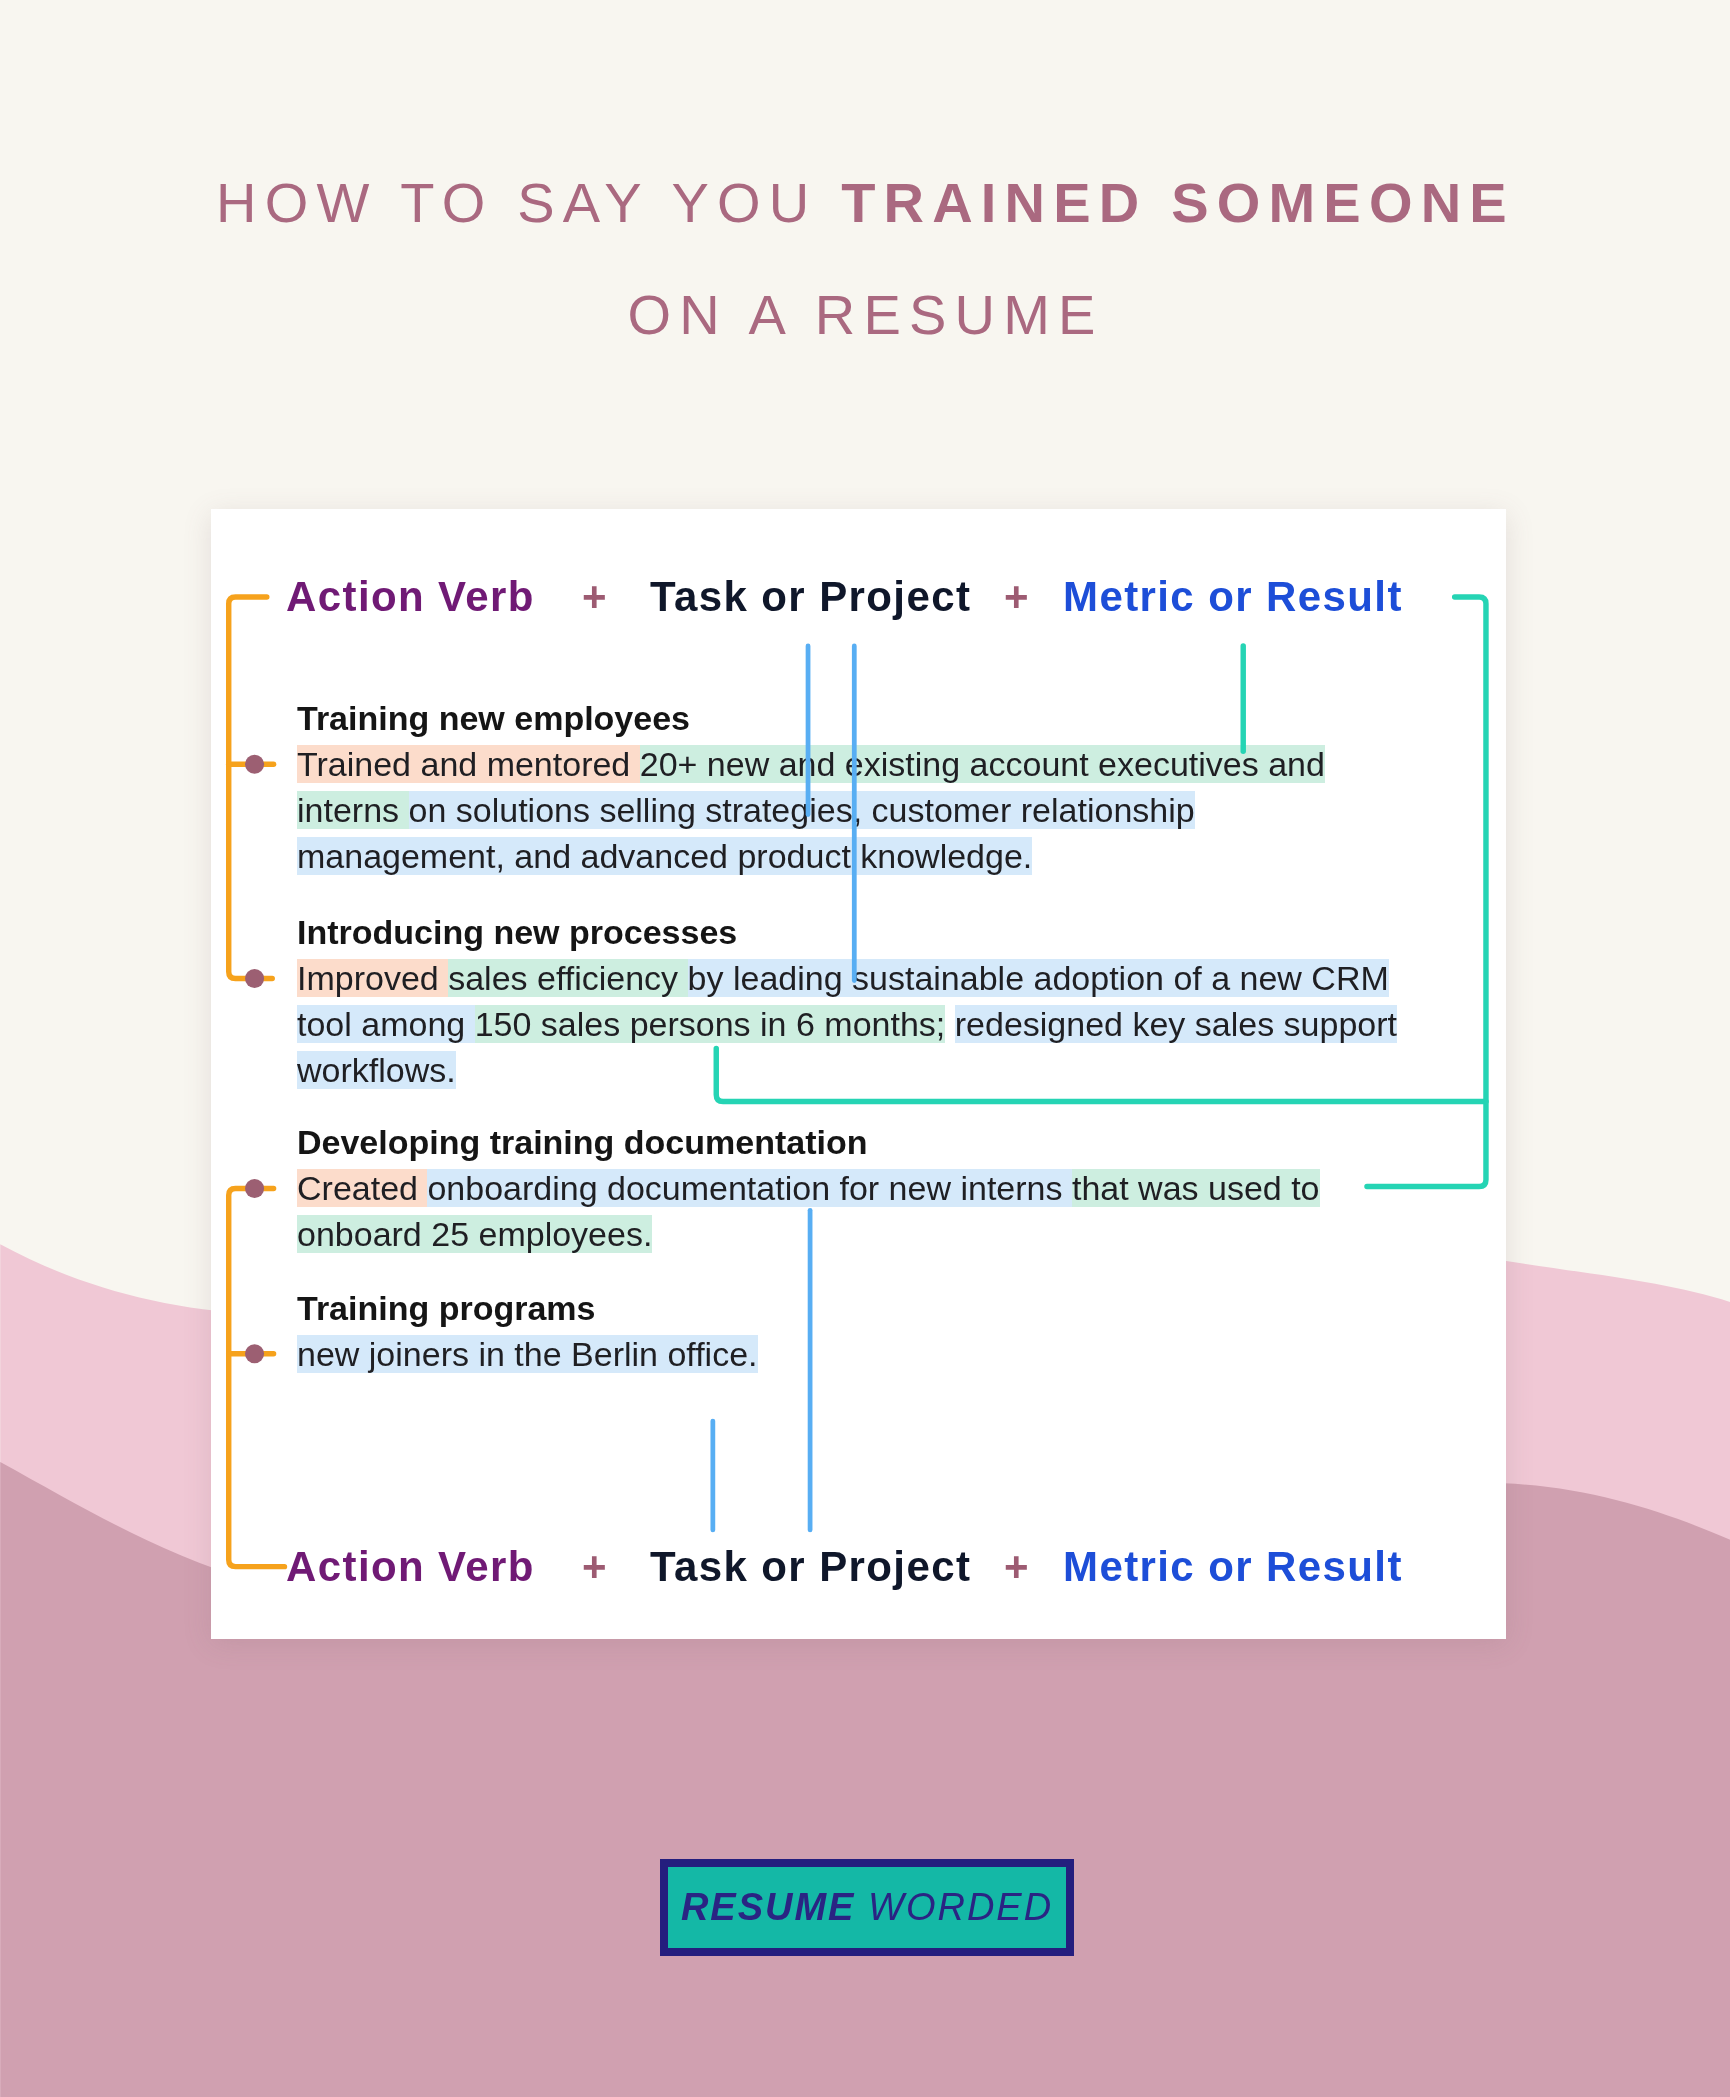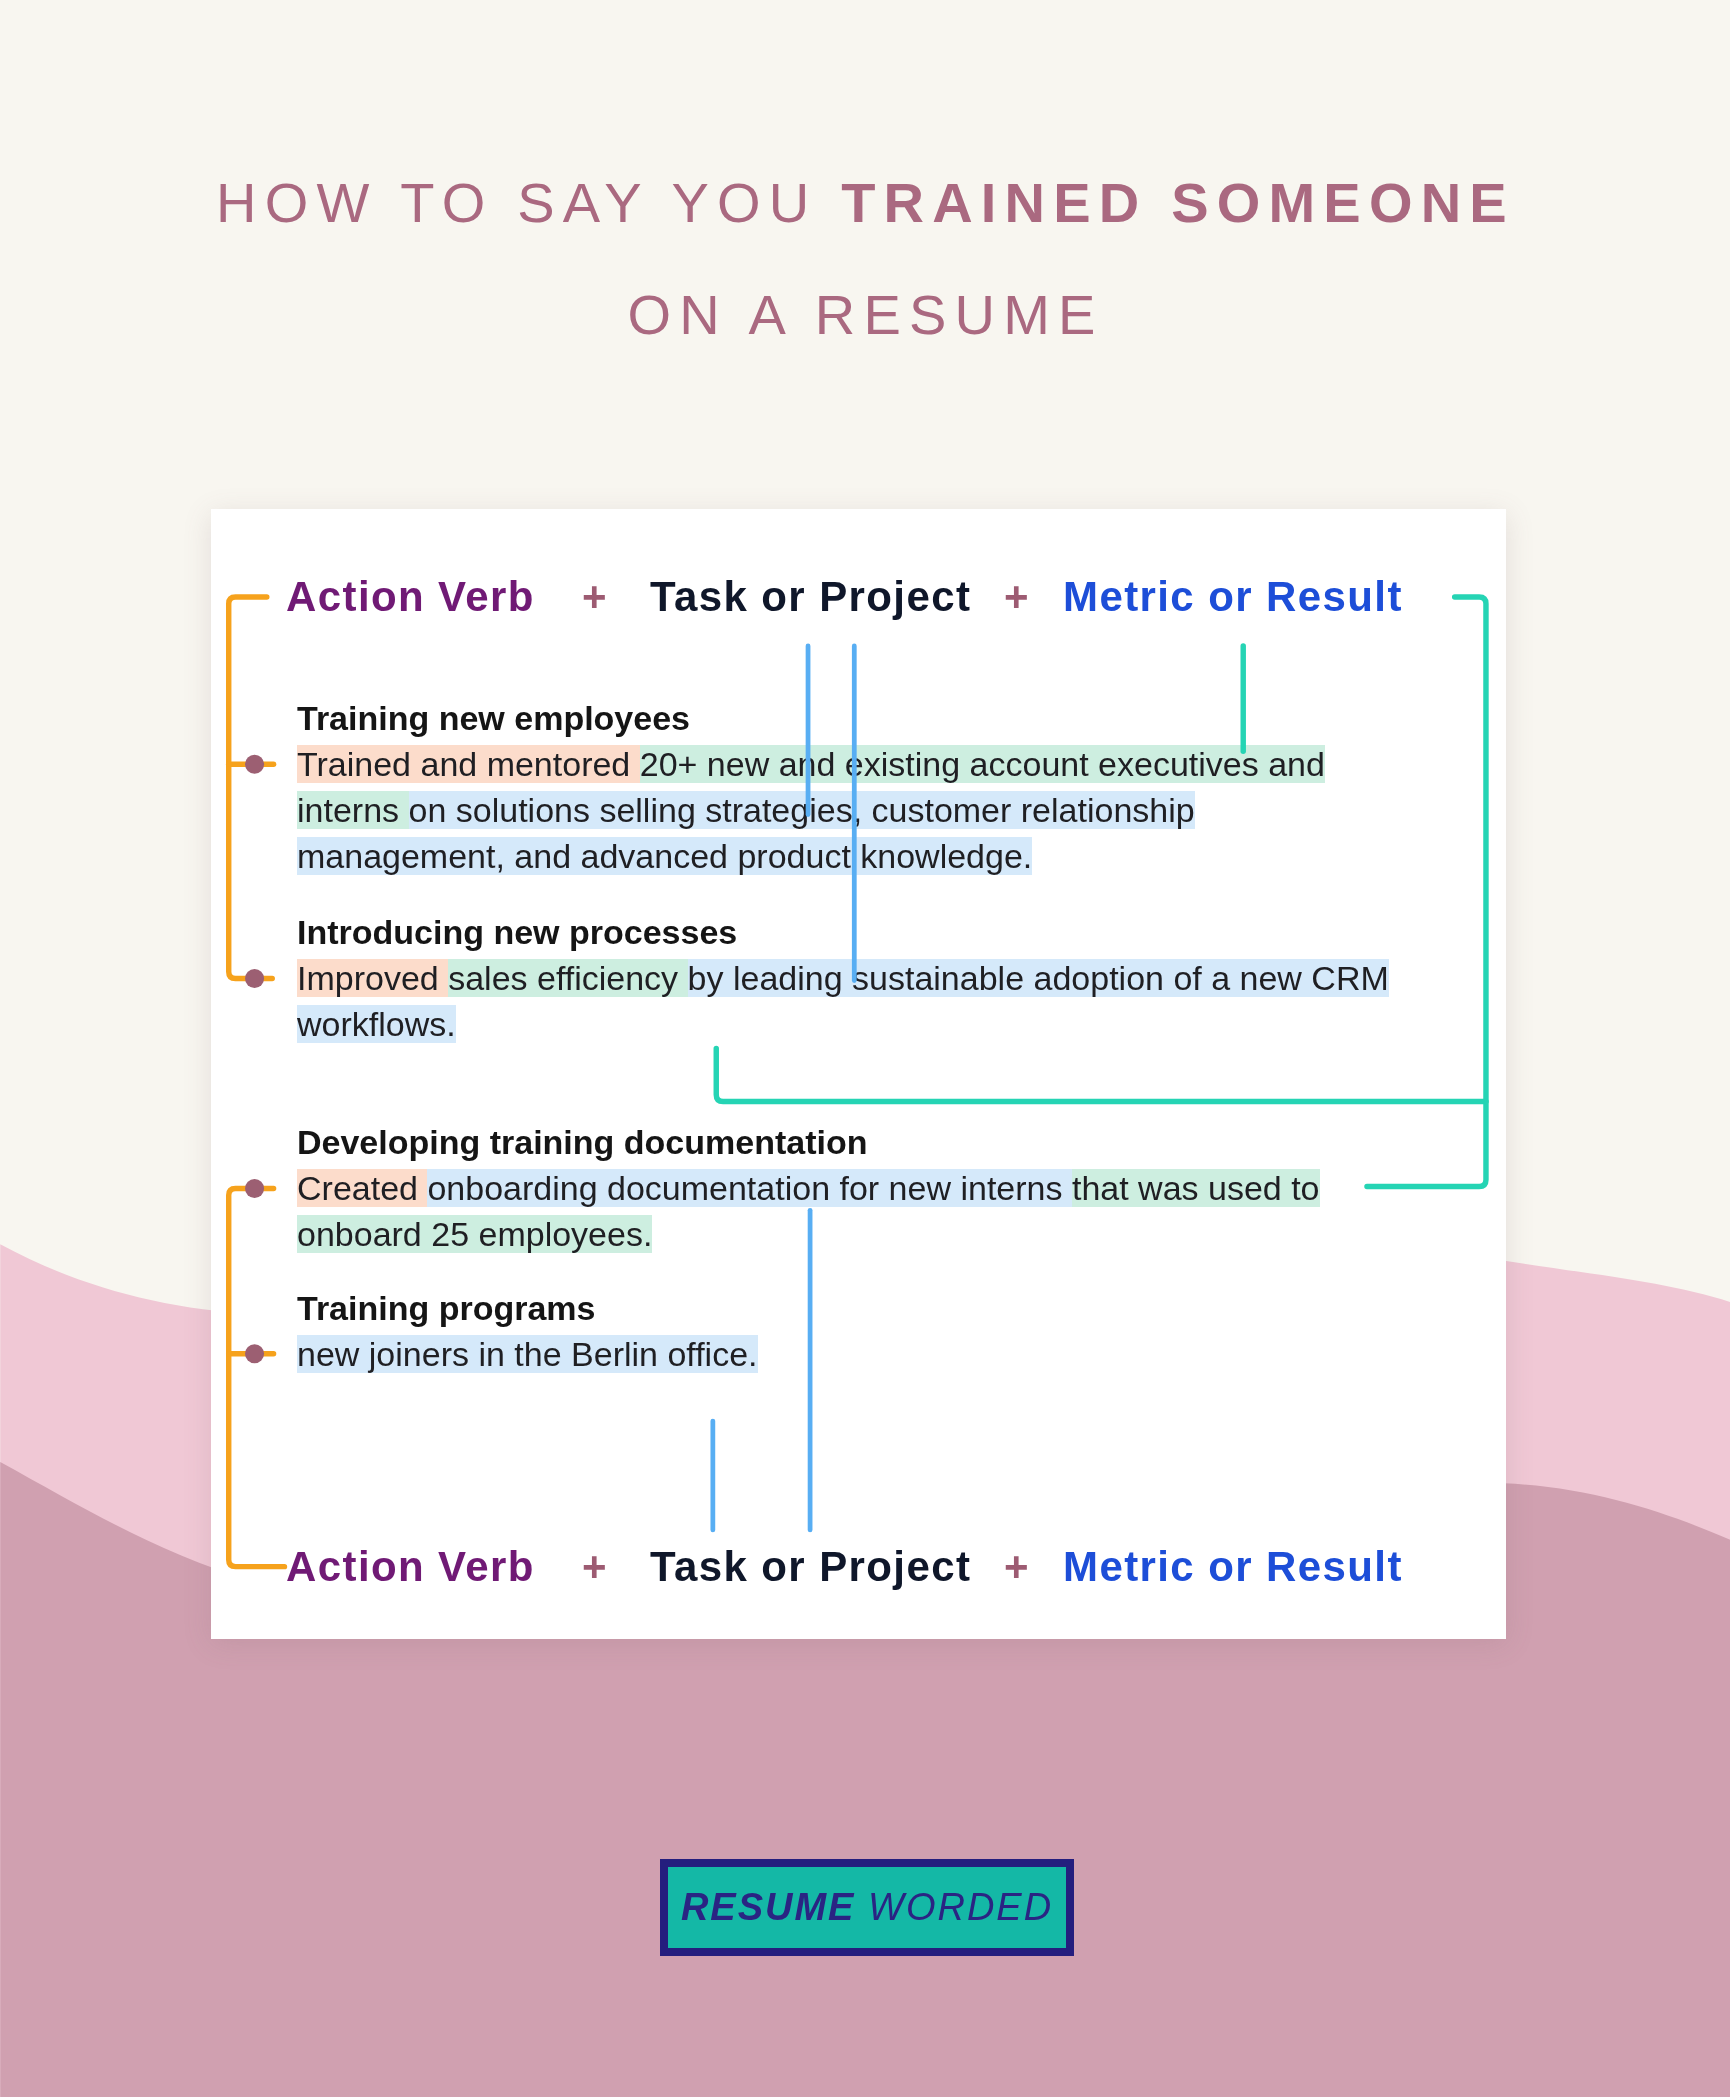--- a/index.html
+++ b/index.html
@@ -95,20 +95,21 @@
 <div id="sections-host">
     <div class="section" style="top: 695px;">
       <div class="heading">Training new employees</div>
       <div class="line"><span class="hl-peach">Trained and mentored </span><span class="hl-mint">20+ new and existing account executives and</span></div>
       <div class="line"><span class="hl-mint">interns </span><span class="hl-blue">on solutions selling strategies, customer relationship</span></div>
       <div class="line"><span class="hl-blue">management, and advanced product knowledge.</span></div>
     </div>
     <div class="section" style="top: 909px;">
       <div class="heading">Introducing new processes</div>
       <div class="line"><span class="hl-peach">Improved </span><span class="hl-mint">sales efficiency </span><span class="hl-blue">by leading sustainable adoption of a new CRM</span></div>
+      <div class="line"><span class="hl-blue">tool among </span><span class="hl-mint">150 sales persons in 6 months;</span><span> </span><span class="hl-blue">redesigned key sales support</span></div>
       <div class="line"><span class="hl-blue">workflows.</span></div>
     </div>
     <div class="section" style="top: 1119px;">
       <div class="heading">Developing training documentation</div>
       <div class="line"><span class="hl-peach">Created </span><span class="hl-blue">onboarding documentation for new interns </span><span class="hl-mint">that was used to</span></div>
       <div class="line"><span class="hl-mint">onboard 25 employees.</span></div>
     </div>
     <div class="section" style="top: 1285px;">
       <div class="heading">Training programs</div>
       <div class="line"><span class="hl-blue">new joiners in the Berlin office.</span></div>

